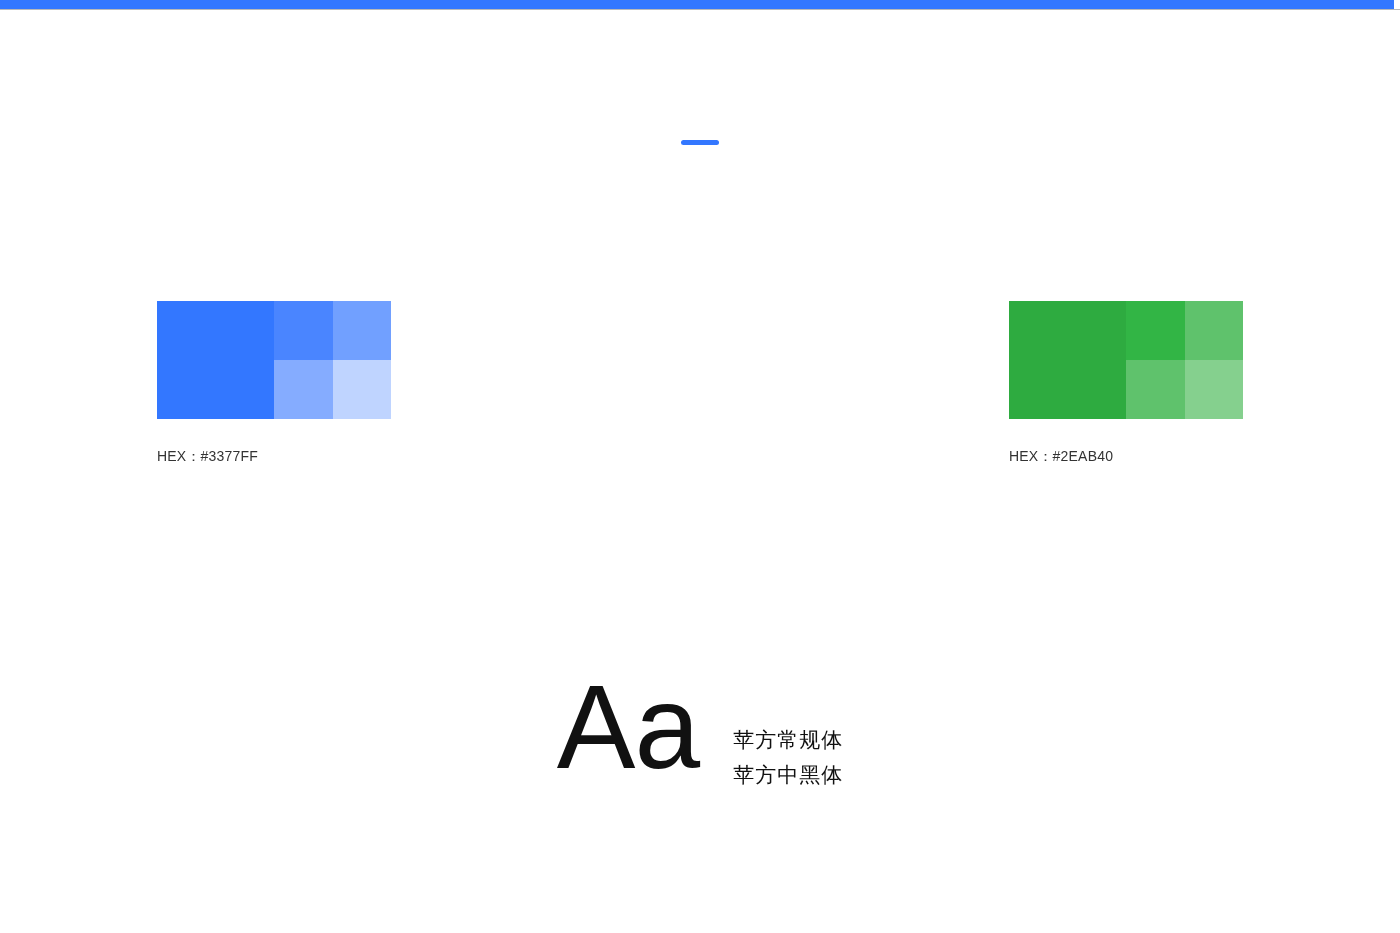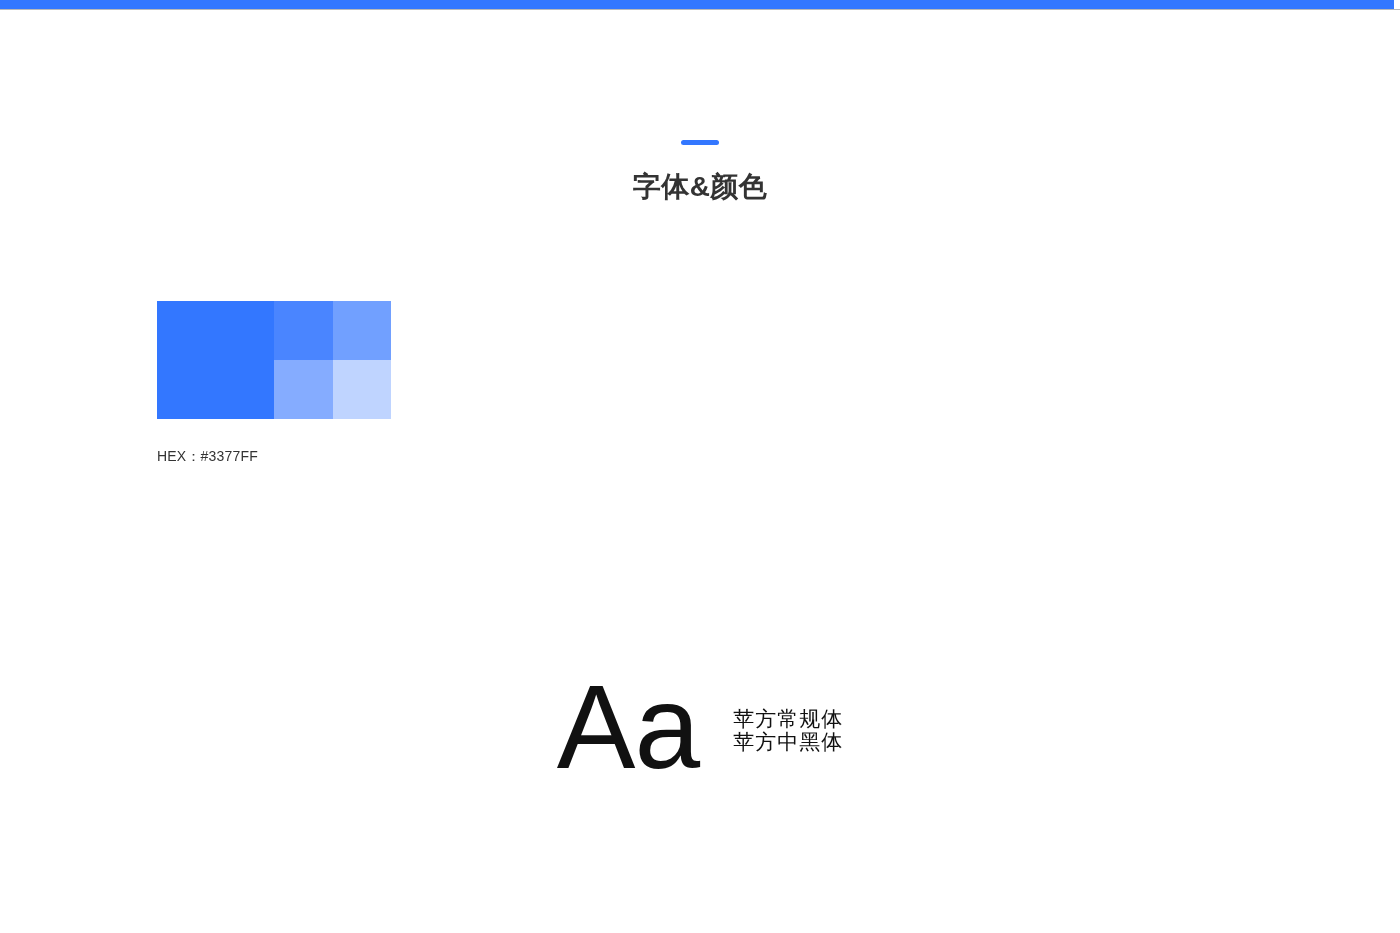--- a/index.html
+++ b/index.html
@@ -106,72 +106,84 @@
     position: absolute;
     top: 668px;
     left: 0;
     width: 1400px;
     display: flex;
     justify-content: center;
     align-items: center;
   }
   .type-inner {
     display: flex;
-    align-items: center;
+    align-items: flex-end;
     gap: 34px;
   }
   .aa-glyph {
     font-size: 118px;
     line-height: 1;
     font-weight: 400;
     color: #111111;
     letter-spacing: -1px;
   }
   .font-names {
     display: flex;
     flex-direction: column;
+    gap: 12px;
     padding-top: 6px;
   }
   .font-name {
     font-size: 21px;
     line-height: 1.1;
     color: #111111;
     letter-spacing: 1px;
     white-space: nowrap;
   }
   .font-name.regular { font-weight: 500; }
   .font-name.medium  { font-weight: 400; }
 </style>
 </head>
 <body>
 
 <div class="topbar" style="background: rgb(51, 119, 255);"></div>
 <div class="topbar-underline"></div>
 
 <div class="heading">
   <div class="accent-pill" style="background: rgb(51, 119, 255);"></div>
-  <div class="section-title">字体&amp;颜色</div>
 </div>
 
 <div class="swatch-row">
 
   <div class="swatch-group g0">
     <div class="swatch-blocks">
       <div class="swatch-base" id="b0" style="background: rgb(51, 119, 255);"></div>
       <div class="swatch-grid">
         <div class="tint" id="t0-0" style="background: rgb(74, 133, 255);"></div>
         <div class="tint" id="t0-1" style="background: rgb(113, 160, 255);"></div>
         <div class="tint" id="t0-2" style="background: rgb(133, 172, 255);"></div>
         <div class="tint" id="t0-3" style="background: rgb(191, 212, 255);"></div>
       </div>
     </div>
     <div class="hex-label">HEX：#3377FF</div>
   </div>
 
 
+  <div class="swatch-group g2">
+    <div class="swatch-blocks">
+      <div class="swatch-base" id="b2" style="background: rgb(46, 171, 64);"></div>
+      <div class="swatch-grid">
+        <div class="tint" id="t2-0" style="background: rgb(50, 181, 69);"></div>
+        <div class="tint" id="t2-1" style="background: rgb(95, 194, 108);"></div>
+        <div class="tint" id="t2-2" style="background: rgb(95, 194, 108);"></div>
+        <div class="tint" id="t2-3" style="background: rgb(133, 208, 142);"></div>
+      </div>
+    </div>
+    <div class="hex-label">HEX：#2EAB40</div>
+  </div>
 
 </div>
 
 <div class="type-specimen">
   <div class="type-inner">
     <div class="aa-glyph">Aa</div>
     <div class="font-names">
       <div class="font-name regular">苹方常规体</div>
       <div class="font-name medium">苹方中黑体</div>
     </div>

